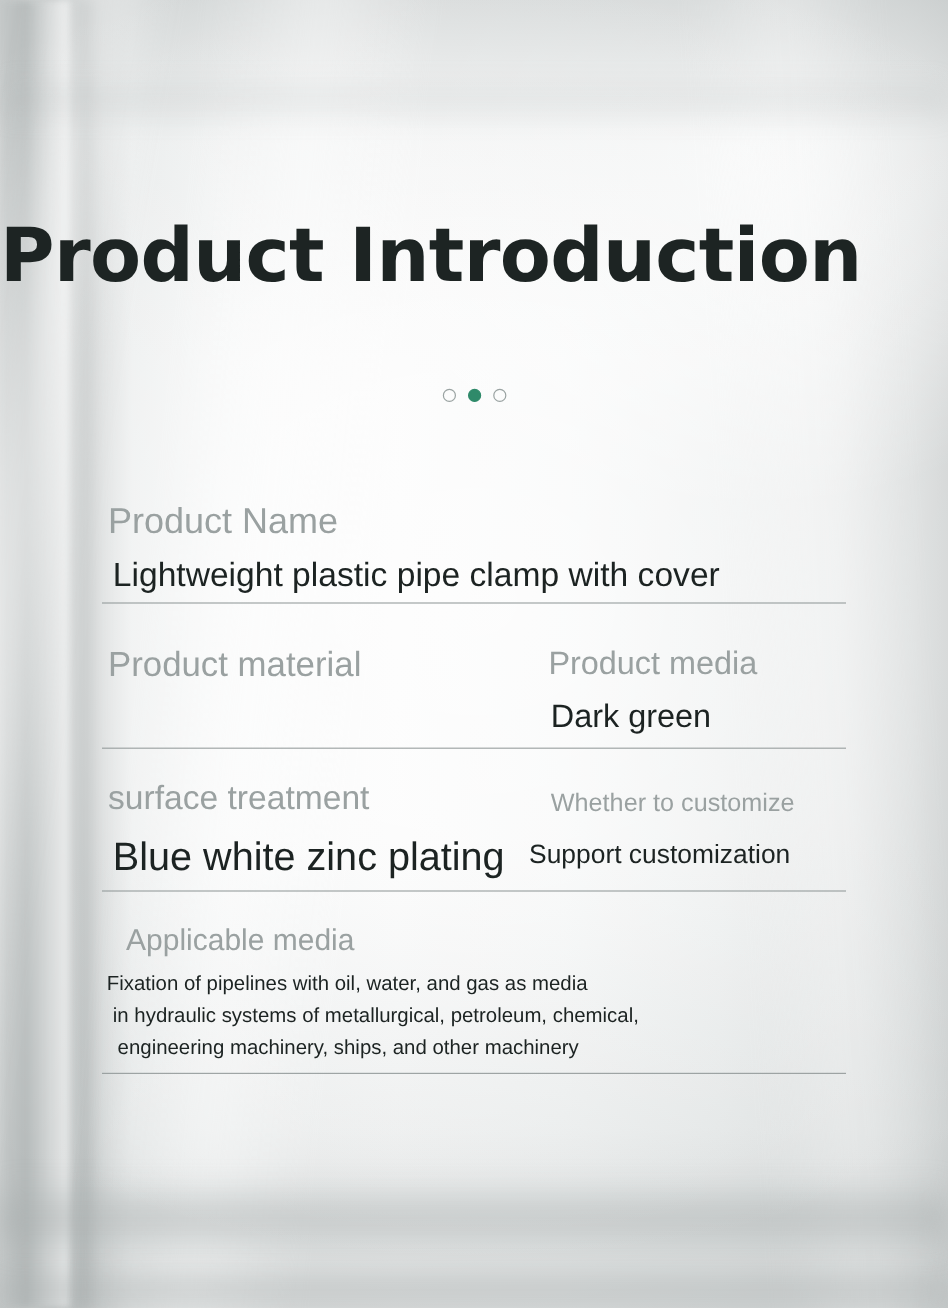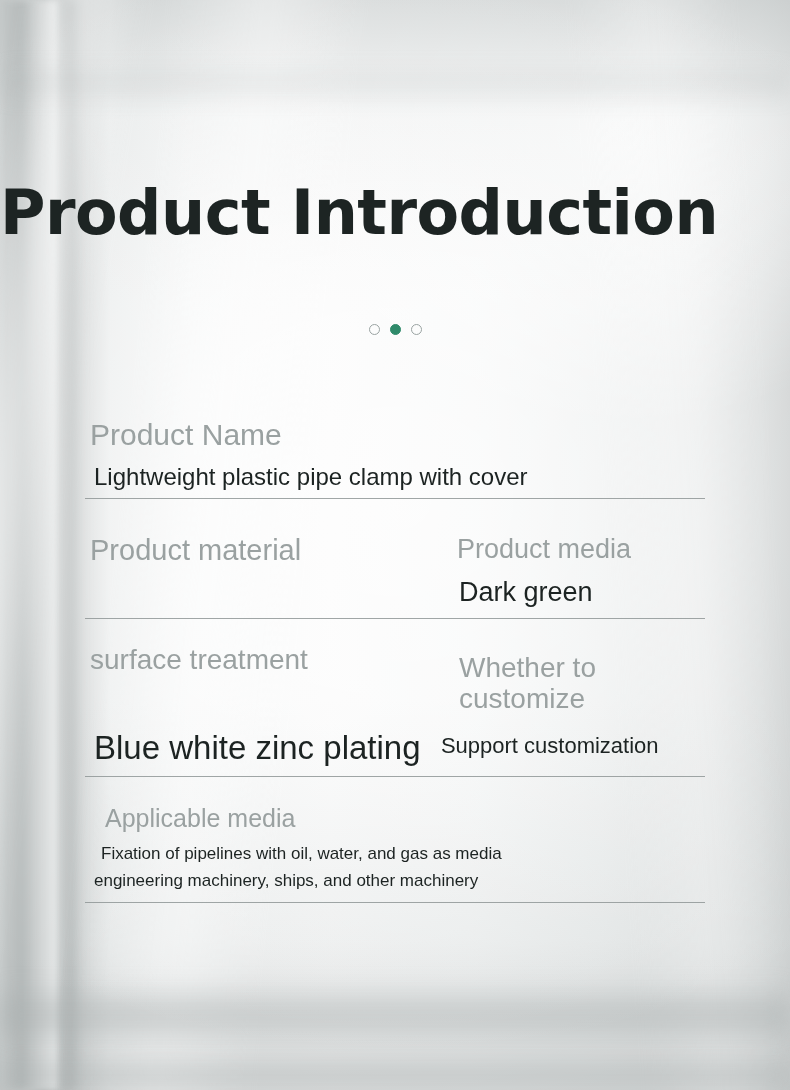--- a/index.html
+++ b/index.html
@@ -158,50 +158,50 @@
   }
   .rule {
     height: 1px;
     background: #8f9797;
     opacity: .85;
   }
 
   
   .r1 { margin-bottom: 36px; }
   .r1 .label { font-size: 30px; padding-left: 5px; }
-  .r1 .value { font-size: 24px; padding: 12px 0 7px 9px; }
+  .r1 .value { font-size: 28px; padding: 12px 0 7px 9px; }
   .r1 .rule { width: 620px; }
 
   
   .r2 { display: flex; margin-bottom: 24px; justify-content: center; }
   .r2 .col-a { width: 372px; }
   .r2 .col-b { width: 248px; }
   .r2 .label { font-size: 29px; padding-left: 5px; }
   .r2 .col-b .label { font-size: 27px; padding-left: 0; }
   .r2 .value { font-size: 27px; padding: 13px 0 8px 14px; }
   .r2 .col-b .value { padding-left: 2px; }
 
   
   .r3 { margin-bottom: 28px; }
   .r3 .labels, .r3 .values { display: flex; justify-content: center; }
   .r3 .labels .a { width: 372px; font-size: 28px; padding-left: 5px; }
-  .r3 .labels .b { width: 248px; font-size: 28px; padding-top: 8px; }
+  .r3 .labels .b { width: 248px; font-size: 21px; padding-top: 8px; }
   .r3 .values .a { width: 352px; font-size: 33px; padding: 14px 0 9px 9px; }
   .r3 .values .b { width: 268px; font-size: 22px; padding: 18px 0 9px 0; }
   .r3 .rule { width: 620px; }
 
   
   .r4 .label { font-size: 25px; padding-left: 20px; }
   .r4 .media-lines {
     font-size: 17px;
     color: #1c2322;
     line-height: 1.55;
     padding: 9px 0 6px 3px;
   }
-  .r4 .media-lines div:nth-child(1) { padding-left: 1px; margin-left: 12px; }
+  .r4 .media-lines div:nth-child(1) { padding-left: 1px; }
   .r4 .media-lines div:nth-child(2) { padding-left: 6px; }
   .r4 .media-lines div:nth-child(3) { padding-left: 10px; }
   .r4 .rule { width: 620px; margin-top: 2px; }
 </style>
 </head>
 <body>
 
 <div id="page">
 
   <div class="bg"></div>
@@ -256,20 +256,21 @@
           <div class="value a">Blue white zinc plating</div>
           <div class="value b">Support customization</div>
         </div>
         <div class="rule"></div>
       </div>
 
       <div class="row r4">
         <div class="label">Applicable media</div>
         <div class="media-lines">
           <div>Fixation of pipelines with oil, water, and gas as media</div>
+          <div>in hydraulic systems of metallurgical, petroleum, chemical,</div>
           <div>engineering machinery, ships, and other machinery</div>
         </div>
         <div class="rule"></div>
       </div>
 
     </div>
   </div>
 </div>
 
 </body></html>

